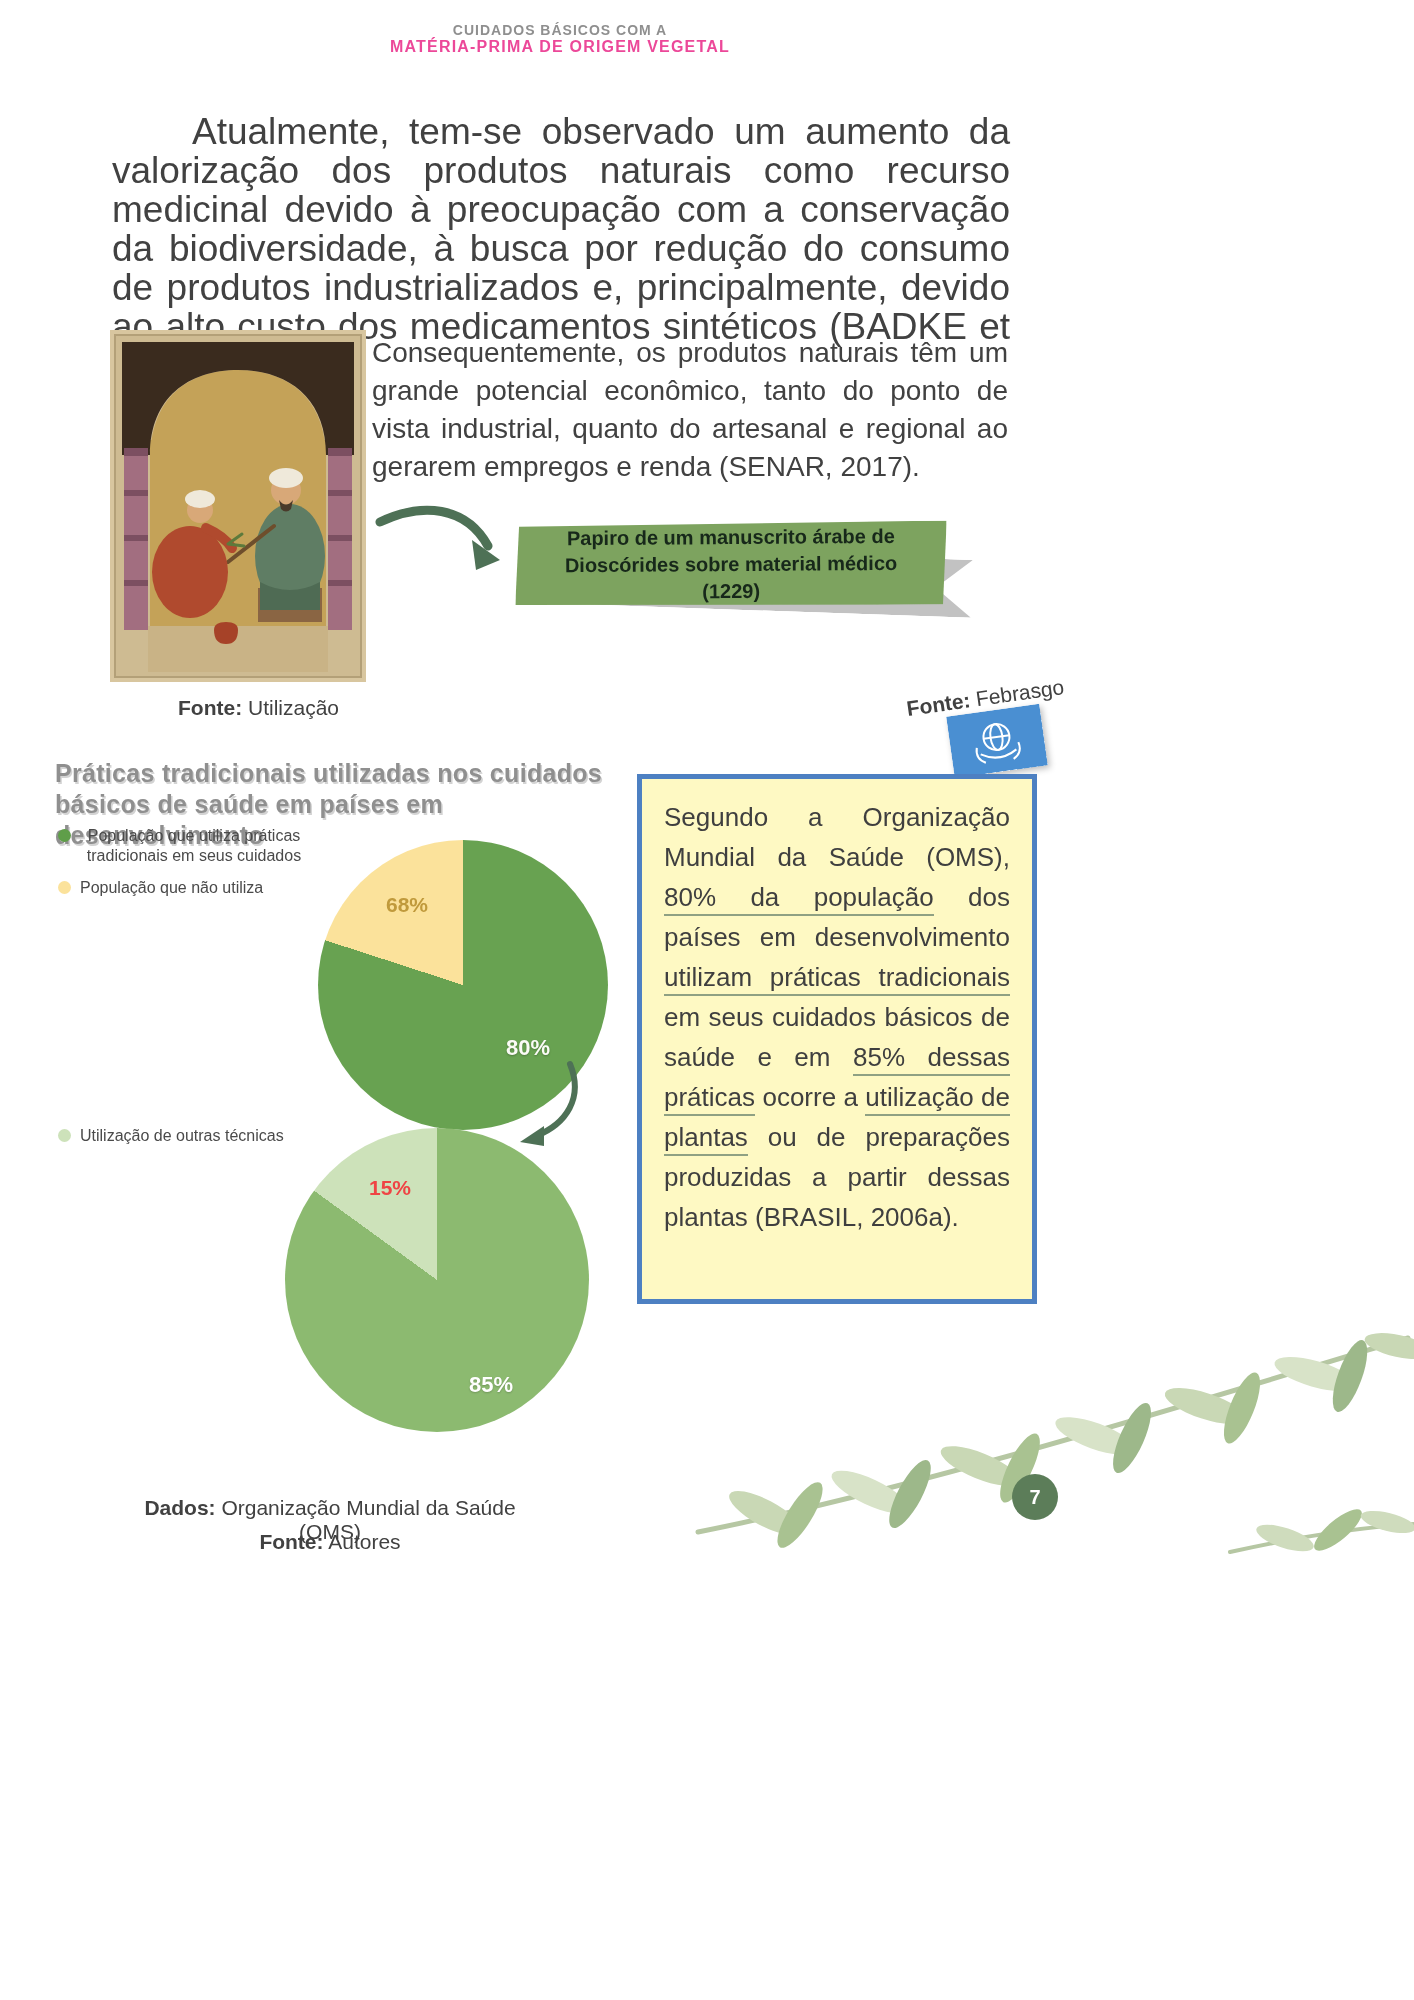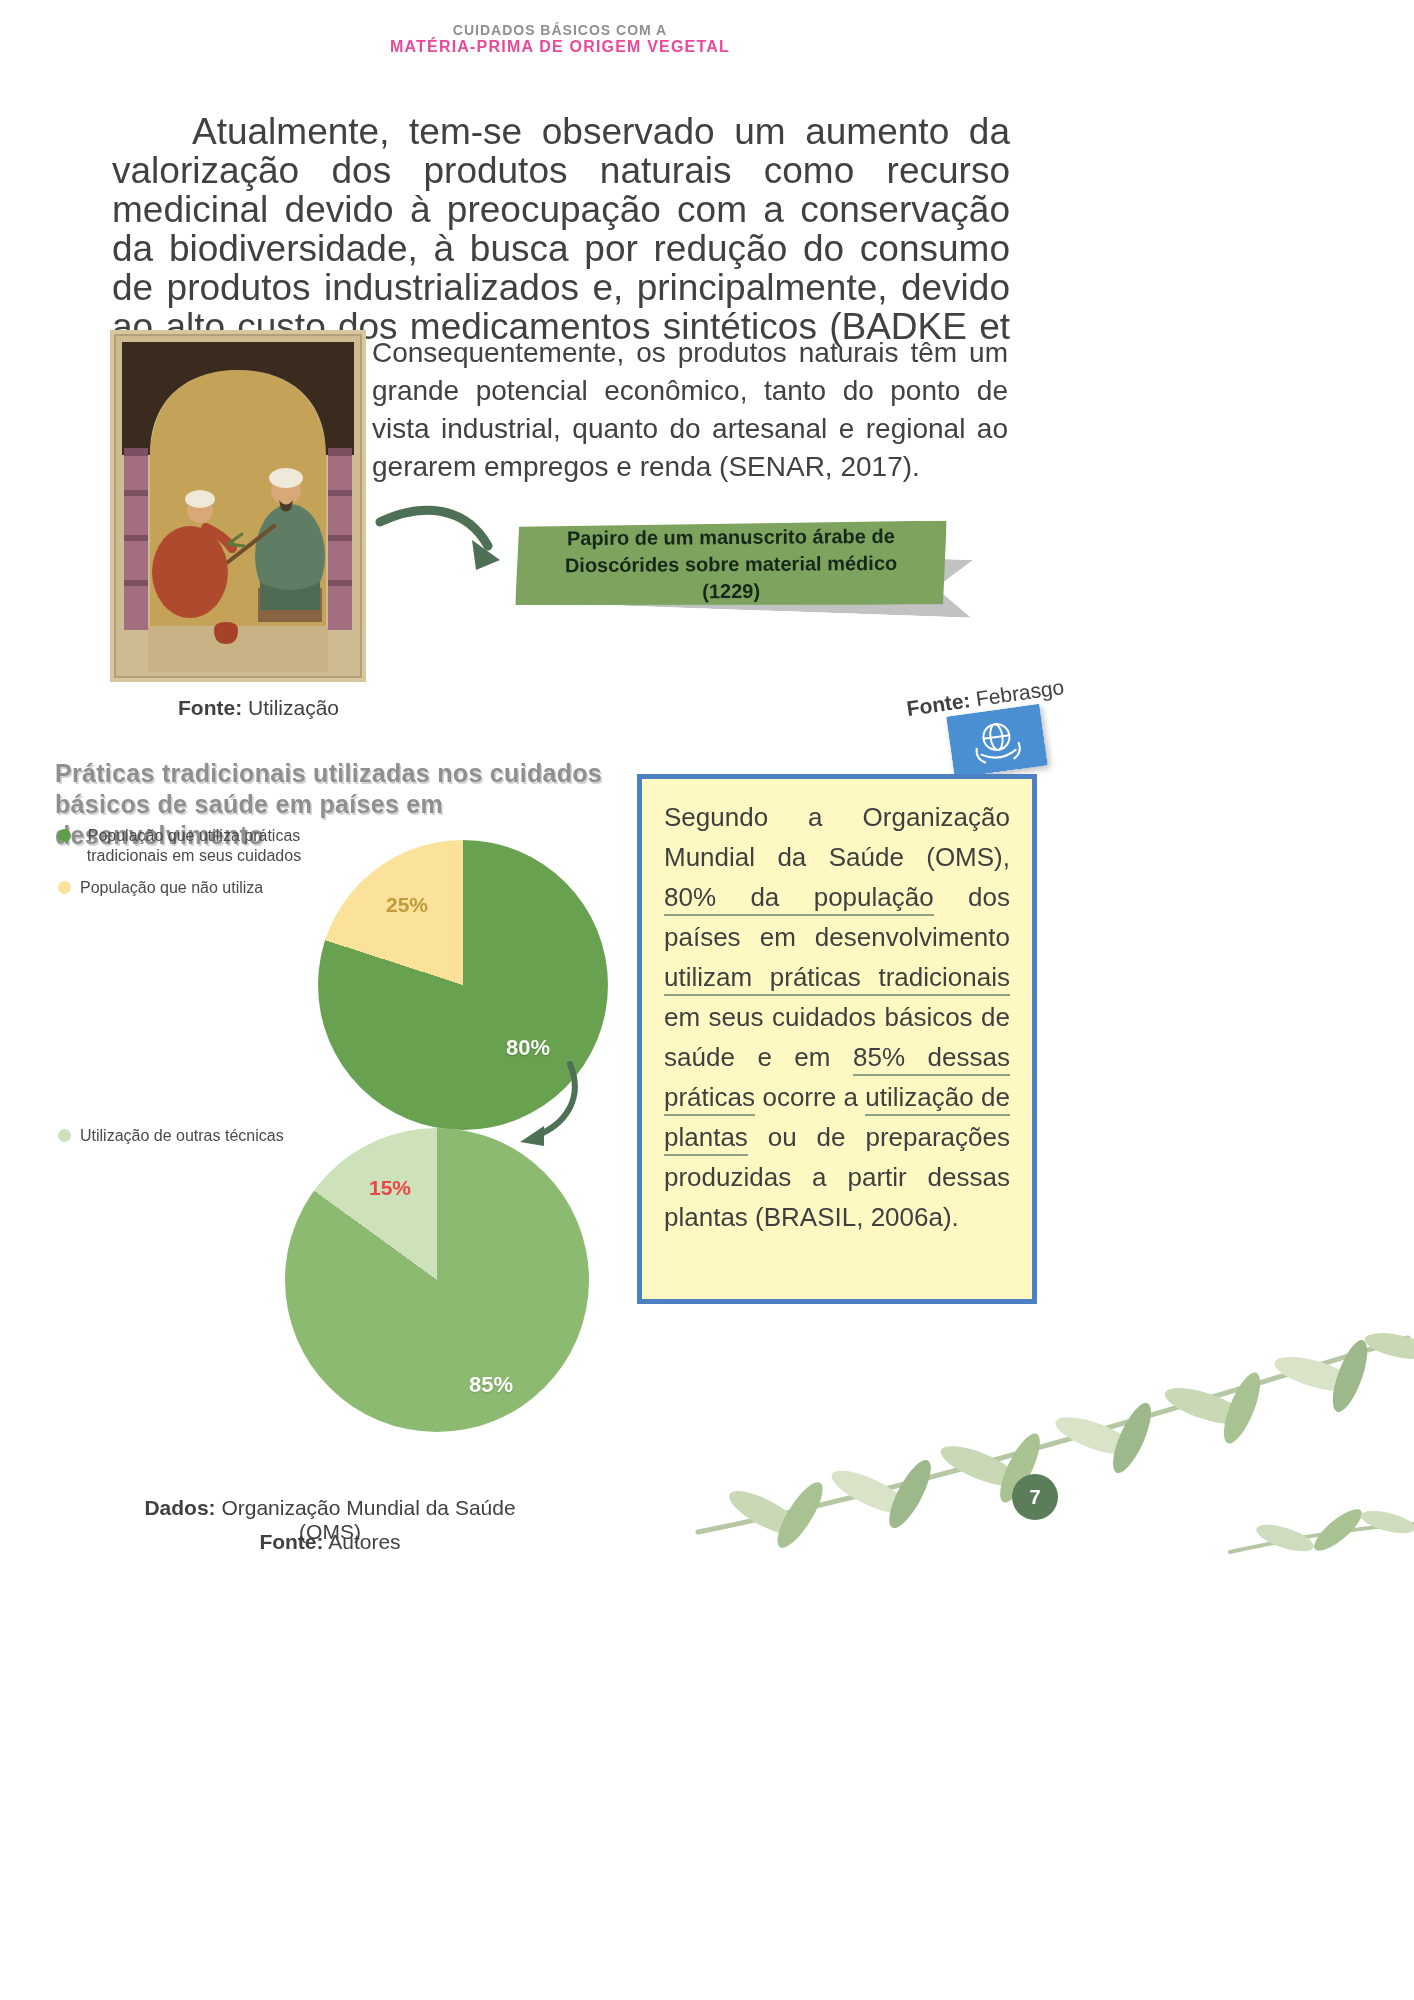--- a/index.html
+++ b/index.html
@@ -168,21 +168,21 @@
 </div>
 
 <div class="abs legend legend2">
   <div class="legend-item">
     <span class="dot" style="background:#cde2ba"></span>
     <span>Utilização de outras técnicas</span>
   </div>
 </div>
 
 <div class="abs pie pie1" style="background: conic-gradient(rgb(104, 162, 81) 0deg, rgb(104, 162, 81) 288deg, rgb(251, 226, 155) 288deg, rgb(251, 226, 155) 360deg);"></div>
-<span class="abs pie-label lbl-20">25%</span>
+<span class="abs pie-label lbl-20">68%</span>
 <span class="abs pie-label lbl-80">80%</span>
 
 <svg class="abs arrow2" viewBox="0 0 80 90">
   <path d="M62 6 C 76 40 58 66 28 78" stroke="#4e7156" stroke-width="6" fill="none" stroke-linecap="round"></path>
   <path d="M12 84 L36 68 L36 88 Z" fill="#4e7156"></path>
 </svg>
 
 <div class="abs pie pie2" style="background: conic-gradient(rgb(140, 186, 112) 0deg, rgb(140, 186, 112) 306deg, rgb(205, 226, 186) 306deg, rgb(205, 226, 186) 360deg);"></div>
 <span class="abs pie-label lbl-15">15%</span>
 <span class="abs pie-label lbl-85">85%</span>

